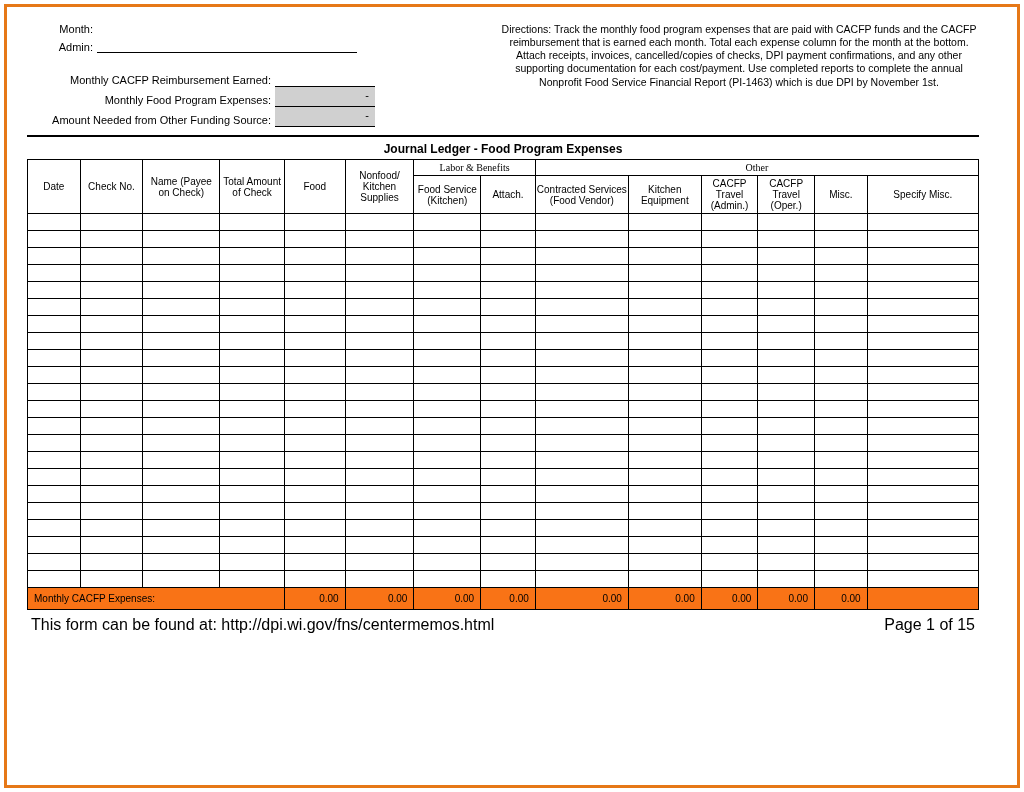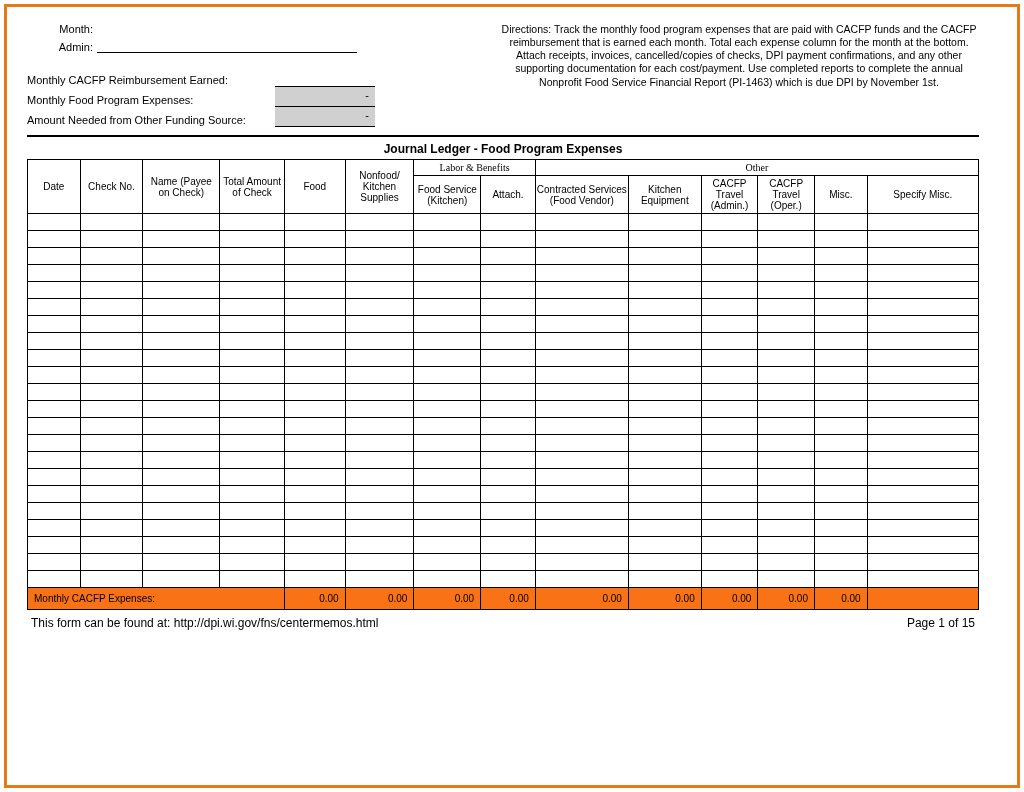--- a/index.html
+++ b/index.html
@@ -26,21 +26,21 @@
   }
   .top-left { width: 360px; }
   .field-row { display: flex; align-items: flex-end; margin-bottom: 4px; }
   .field-label { text-align: right; padding-right: 4px; }
   .month-row .field-label { width: 70px; }
   .month-row .field-value { font-weight: bold; border-bottom: 1px solid #000; width: 260px; padding-bottom: 1px; }
   .year-row .field-label { width: 70px; }
   .year-row .field-value { border-bottom: 1px solid #000; width: 260px; height: 14px; }
   .summary { margin-top: 14px; }
   .summary-row { display: flex; align-items: flex-end; margin-bottom: 0; }
-  .summary-label { width: 248px; padding-right: 4px; line-height: 1.15; }
+  .summary-label { width: 248px; text-align: right; padding-right: 4px; line-height: 1.15; }
   .summary-val {
     width: 100px; height: 20px; text-align: right; padding: 2px 6px;
     border-bottom: 1px solid #000;
   }
   .summary-val.shaded { background: #d0d0d0; }
   .directions {
     width: 480px;
     font-size: 10.5px;
     line-height: 1.25;
     text-align: center;
@@ -58,21 +58,21 @@
     line-height: 1.1;
   }
   table.ledger th { font-weight: normal; }
   table.ledger tr.data-row td { height: 17px; }
   .group-head { font-size: 10px; font-family: Liberation Serif, serif; }
   .totals td { background: #f97316; height: 22px; }
   .totals td.lbl { text-align: left; padding-left: 6px; font-weight: normal; }
   .totals td.num { text-align: right; padding-right: 6px; }
   .footer {
     display: flex; justify-content: space-between;
-    font-size: 12px; margin-top: 6px; padding: 0 4px;
+    font-size: 16px; margin-top: 6px; padding: 0 4px;
   }
   col.c-date    { width: 5.2%; }
   col.c-check   { width: 6.2%; }
   col.c-name    { width: 7.6%; }
   col.c-total   { width: 6.4%; }
   col.c-food    { width: 6.0%; }
   col.c-nonfood { width: 6.8%; }
   col.c-kitchen { width: 6.6%; }
   col.c-admin   { width: 5.4%; }
   col.c-contract{ width: 9.2%; }

